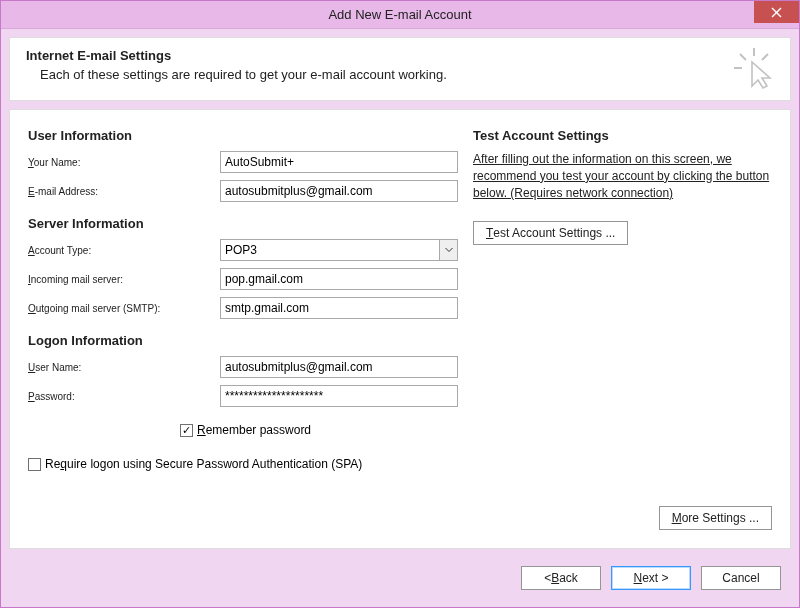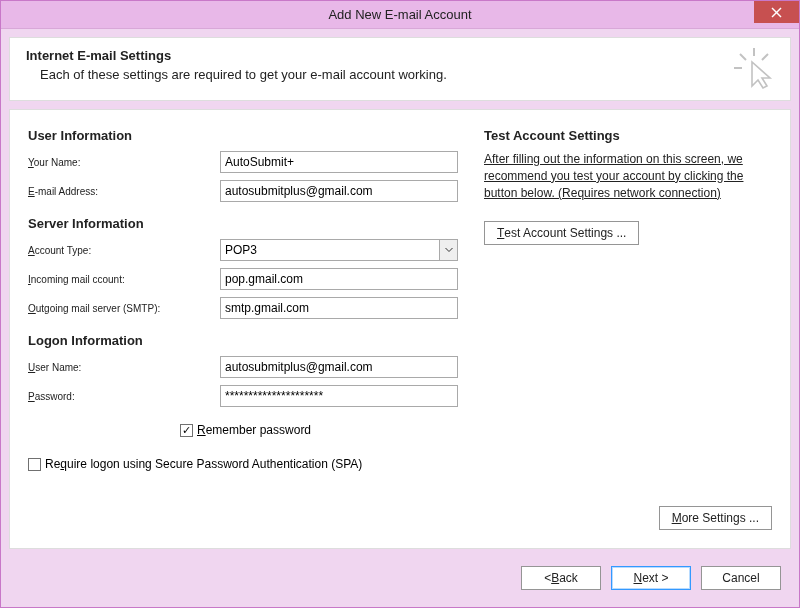--- a/index.html
+++ b/index.html
@@ -75,21 +75,21 @@
   .body-panel {
     margin: 8px 8px 0 8px;
     background: #fff;
     border: 1px solid #ddd;
     padding: 18px 18px 18px 18px;
     height: 440px;
     position: relative;
   }
   .two-col {
     display: flex;
-    gap: 26px;
+    gap: 15px;
     height: 100%;
   }
   .left-col { flex: 0 0 430px; }
   .right-col { flex: 1; position: relative; }
   .section-hdr {
     font-weight: bold;
     font-size: 13px;
     margin-bottom: 8px;
     color: #222;
   }
@@ -262,21 +262,21 @@
             <div class="select-box">POP3</div>
             <div class="select-btn">
               <svg width="8" height="6" viewBox="0 0 8 6">
                   <path d="M0.5 1 L4 4.5 L7.5 1" stroke="#333" stroke-width="1" fill="none"></path>
                 </svg>
             </div>
           </div>
         </div>
 
         <div class="form-row">
-          <label class="form-label"><span></span><span class="underline">I</span><span>ncoming mail ccount:</span></label>
+          <label class="form-label"><span></span><span class="underline">I</span><span>ncoming mail server:</span></label>
           <input class="text-input" type="text" value="pop.gmail.com" style="">
         </div>
 
         <div class="form-row">
           <label class="form-label"><span></span><span class="underline">O</span><span>utgoing mail server (SMTP):</span></label>
           <input class="text-input" type="text" value="smtp.gmail.com" style="">
         </div>
 
         <div class="section-hdr mt">Logon Information</div>
 

